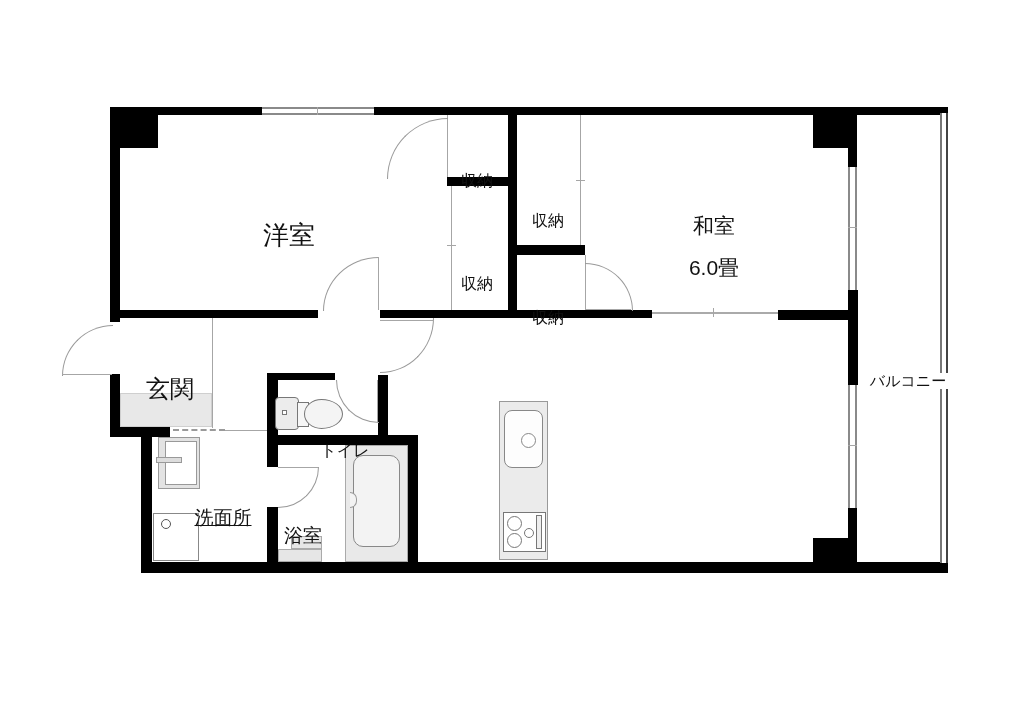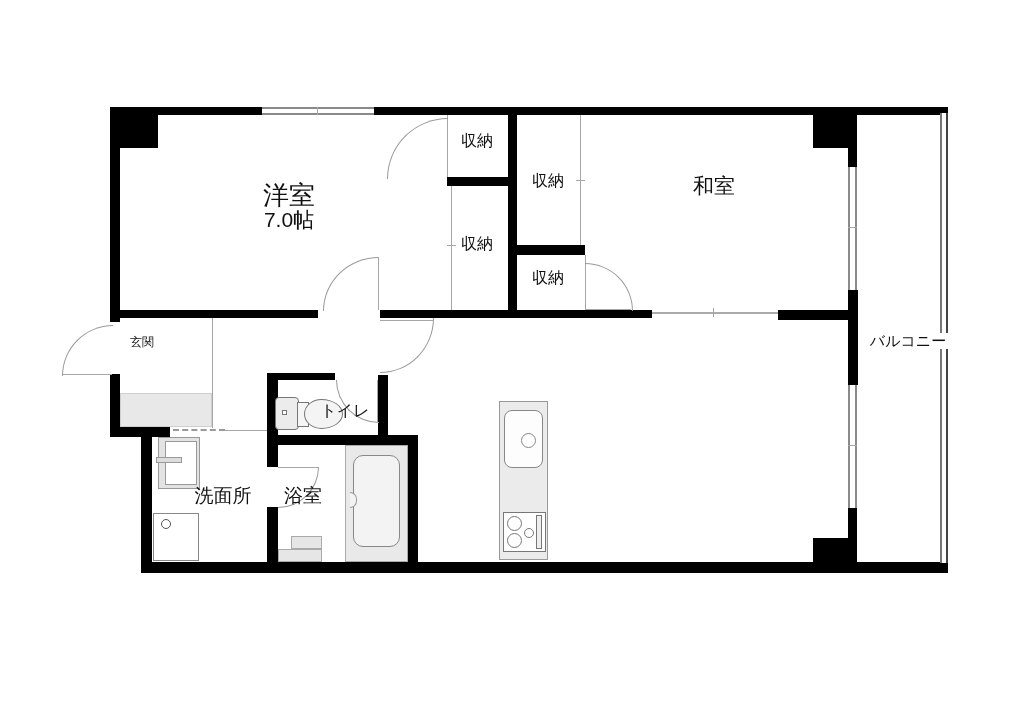--- a/index.html
+++ b/index.html
@@ -1,21 +1,21 @@
 <!DOCTYPE html>
 <html><head>
 <meta charset="utf-8">
 <style>
   html,body{margin:0;padding:0;background:#fff;}
   #plan{position:relative;width:1031px;height:728px;background:#fff;overflow:hidden;
         font-family:"Liberation Sans","DejaVu Sans",sans-serif;}
   .w{position:absolute;background:#000;}
   .tl{position:absolute;background:#a6a6a6;}
   .arc{position:absolute;border:0 solid #999;background:transparent;}
-  .lbl{position:absolute;color:#111;text-align:center;line-height:1.05;white-space:nowrap;}
+  .lbl{position:absolute;color:#111;text-align:center;line-height:1.05;white-space:nowrap;margin-top:40px;}
   .fx{position:absolute;box-sizing:border-box;}
   .win{position:absolute;box-sizing:border-box;background:#fff;}
 </style>
 </head>
 <body>
 
 <div id="plan">
 
   <div class="w" style="left:110px;top:107px;width:152px;height:8px;"></div>
   <div class="w" style="left:374px;top:107px;width:574px;height:8px;"></div>
@@ -106,28 +106,28 @@
   <div class="fx" style="left:499px;top:401px;width:49px;height:159px;background:#ebebeb;border:1px solid #999;"></div>
   <div class="fx" style="left:504px;top:410px;width:39px;height:58px;background:#fdfdfd;border:1px solid #888;border-radius:8px 8px 8px 8px;"></div>
   <div class="fx" style="left:521px;top:433px;width:15px;height:15px;border:1px solid #888;border-radius:50%;background:#fff;"></div>
   <div class="fx" style="left:503px;top:512px;width:43px;height:40px;background:#fff;border:1px solid #777;"></div>
   <div class="fx" style="left:507px;top:516px;width:15px;height:15px;border:1px solid #777;border-radius:50%;"></div>
   <div class="fx" style="left:507px;top:533px;width:15px;height:15px;border:1px solid #777;border-radius:50%;"></div>
   <div class="fx" style="left:524px;top:528px;width:10px;height:10px;border:1px solid #777;border-radius:50%;"></div>
   <div class="fx" style="left:536px;top:515px;width:6px;height:34px;background:#eee;border:1px solid #777;"></div>
 
   <div class="lbl" style="left:219px;top:182px;width:140px;font-size:26px;">洋室</div>
-  <div class="lbl" style="left:219px;top:209px;width:140px;font-size:21px;">7.0帖</div>
 
   <div class="lbl" style="left:644px;top:175px;width:140px;font-size:21px;">和室</div>
+  <div class="lbl" style="left:644px;top:217px;width:140px;font-size:21px;">6.0畳</div>
 
 
-  <div class="lbl" style="left:102px;top:336px;width:80px;font-size:12px;">玄関</div>
+  <div class="lbl" style="left:130px;top:336px;width:80px;font-size:24px;">玄関</div>
   <div class="lbl" style="left:317px;top:403px;width:56px;font-size:16px;">トイレ</div>
-  <div class="lbl" style="left:191px;top:486px;width:64px;font-size:19px;">洗面所</div>
+  <div class="lbl" style="left:191px;top:468px;width:64px;font-size:19px;text-decoration:underline;">洗面所</div>
   <div class="lbl" style="left:283px;top:486px;width:40px;font-size:19px;">浴室</div>
   <div class="lbl" style="left:860px;top:333px;width:96px;font-size:15px;background:#fff;">バルコニー</div>
 
   <div class="lbl" style="left:449px;top:133px;width:56px;font-size:16px;">収納</div>
   <div class="lbl" style="left:449px;top:236px;width:56px;font-size:16px;">収納</div>
   <div class="lbl" style="left:520px;top:173px;width:56px;font-size:16px;">収納</div>
   <div class="lbl" style="left:520px;top:270px;width:56px;font-size:16px;">収納</div>
 
 </div>
 

